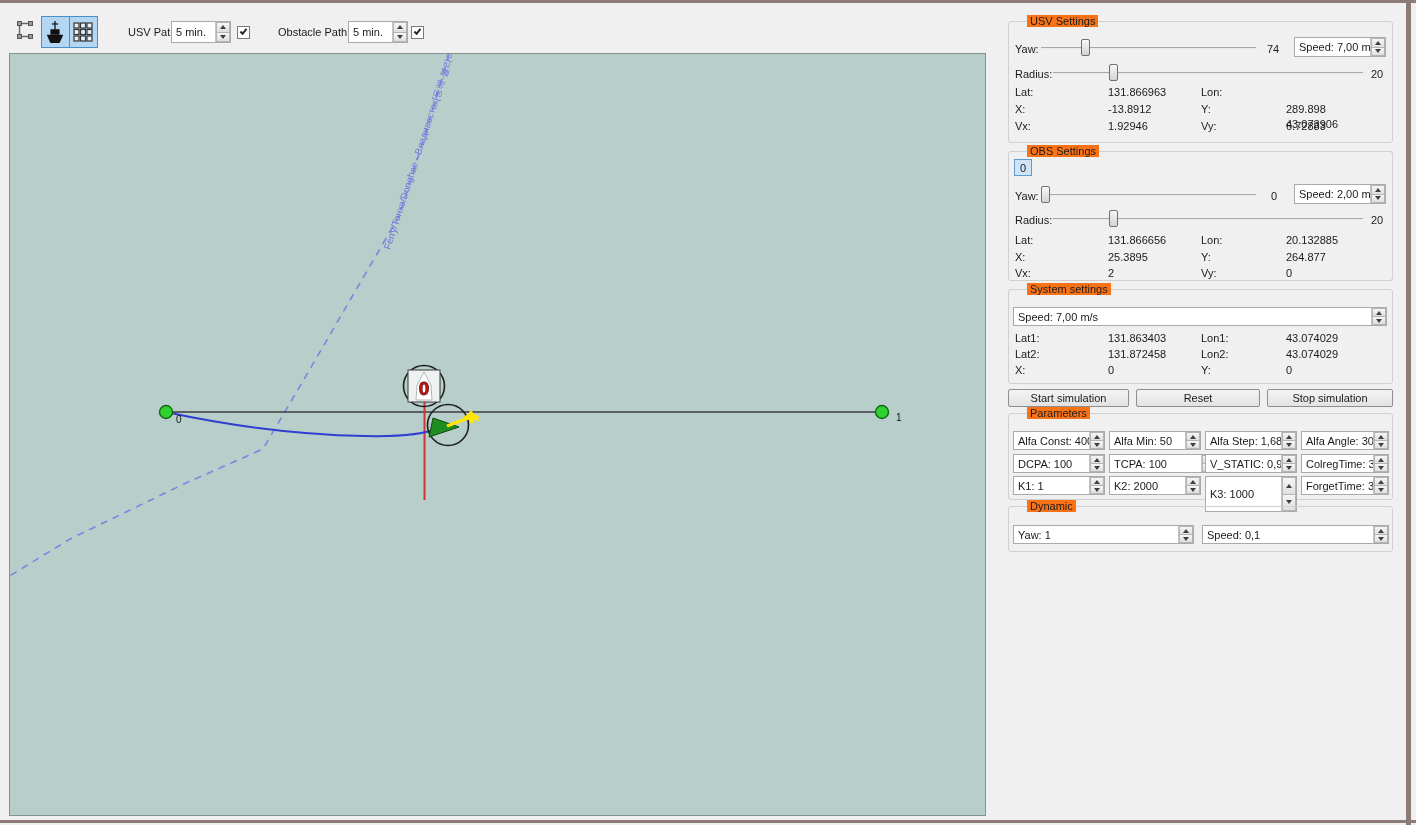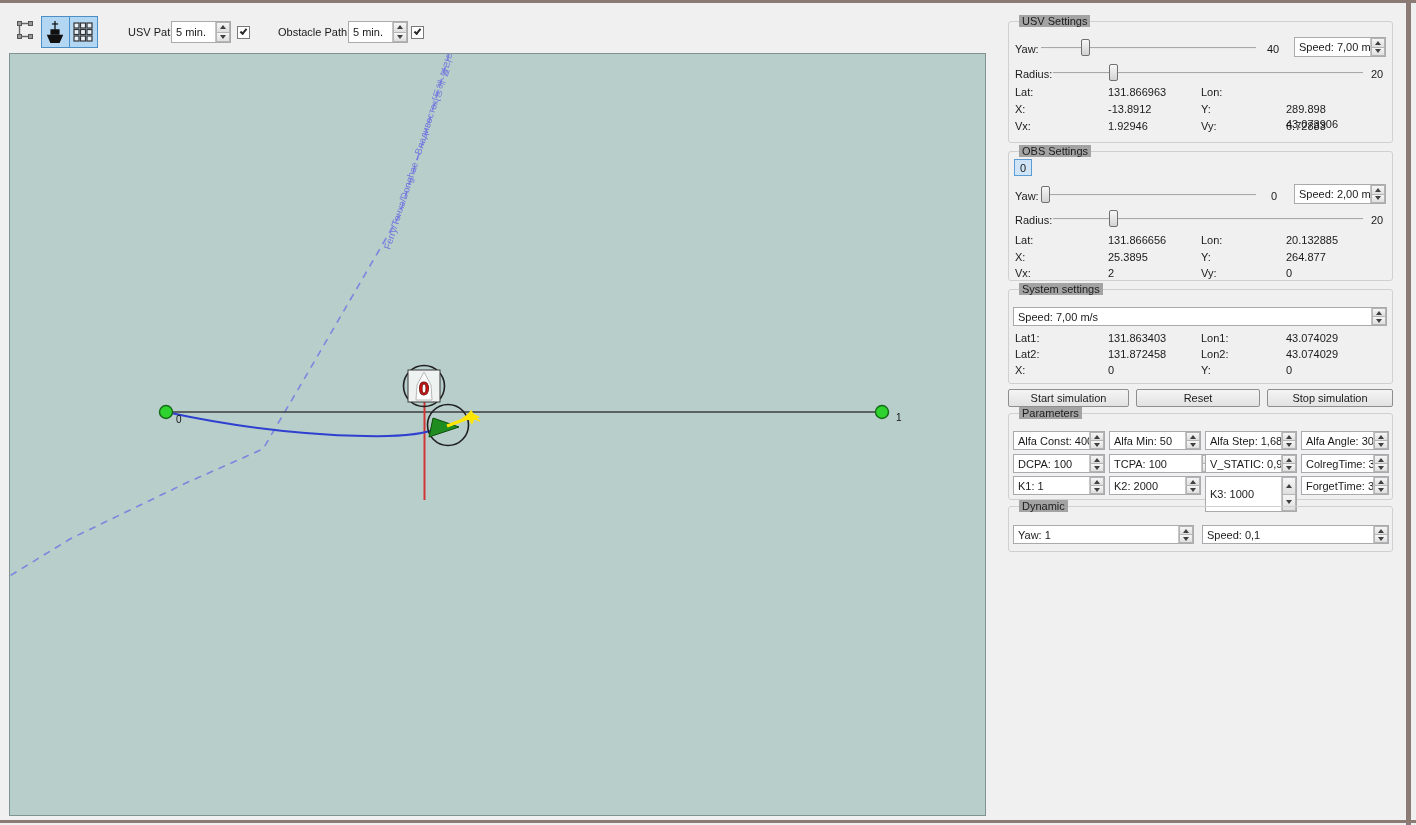--- a/index.html
+++ b/index.html
@@ -23,21 +23,21 @@
   .spin{width:15px;height:100%;display:flex;flex-direction:column;border-left:1px solid #c6c6c6;}
   .spin-cell{flex:1;background:linear-gradient(#f6f6f6,#dfdfdf);border:1px solid #b4b4b4;display:flex;align-items:center;justify-content:center;}
   .spin-cell+.spin-cell{border-top:none;}
   .arr-up{width:0;height:0;border-left:3px solid transparent;border-right:3px solid transparent;border-bottom:4px solid #3f3f3f;}
   .arr-dn{width:0;height:0;border-left:3px solid transparent;border-right:3px solid transparent;border-top:4px solid #3f3f3f;}
   .checkbox{position:absolute;width:13px;height:13px;background:#fff;border:1px solid #7a7a7a;}
   .check{position:absolute;left:2px;top:2px;width:7px;height:4px;border-left:2px solid #2a2a2a;border-bottom:2px solid #2a2a2a;transform:rotate(-50deg);}
   .btn{position:absolute;height:18px;background:linear-gradient(#f4f4f4,#e2e2e2);border:1px solid #8e8e8e;border-radius:2px;
        display:flex;align-items:center;justify-content:center;white-space:nowrap;}
   .groupbox{position:absolute;border:1px solid #d0d0d0;border-radius:3px;}
-  .gtitle{position:absolute;top:-7px;left:10px;background:#a3a3a3;padding:0 3px;white-space:nowrap;color:#1c1c1c;}
+  .gtitle{position:absolute;top:-7px;left:18px;background:#f97316;padding:0 3px;white-space:nowrap;color:#1c1c1c;}
   .slider{position:absolute;height:18px;}
   .track{position:absolute;left:0;right:0;top:8px;height:2px;background:#a8a8a8;border-bottom:1px solid #eaeaea;}
   .handle{position:absolute;top:0;width:9px;height:17px;background:linear-gradient(#f7f7f7,#d3d3d3);border:1px solid #707070;border-radius:2px;}
   .sel-btn{position:absolute;width:18px;height:17px;background:#cfe4f7;border:1px solid #5d9cd3;display:flex;align-items:center;justify-content:center;}
   .c1{left:6px;} .c2{left:99px;} .c3{left:192px;} .c4{left:277px;}
   
   .map{position:absolute;left:9px;top:50px;width:977px;height:763px;background:#b7cecb;border:1px solid #7f9392;}
   svg text{font-family:"Liberation Sans",sans-serif;}
 </style>
 </head>
@@ -151,21 +151,21 @@
     </svg>
   </div>
 
   <div class="groupbox" style="left:1008px;top:18px;width:385px;height:122px;">
     <span class="gtitle">USV Settings</span>
     <span class="lbl" style="left:6px;top:21px;">Yaw:</span>
     <div class="slider" style="left:32px;top:17px;width:215px;">
       <div class="track"></div>
       <div class="handle" style="left:40px;"></div>
     </div>
-    <span class="lbl" style="left:258px;top:21px;">40</span>
+    <span class="lbl" style="left:258px;top:21px;">74</span>
     <div class="spinbox" style="left:285px;top:15px;width:92px;height:20px;">
       <span class="sb-text">Speed: 7,00 m/s</span>
       <div class="spin">
         <div class="spin-cell">
             <div class="arr-up"></div>
           </div>
         <div class="spin-cell">
             <div class="arr-dn"></div>
           </div>
       </div>

